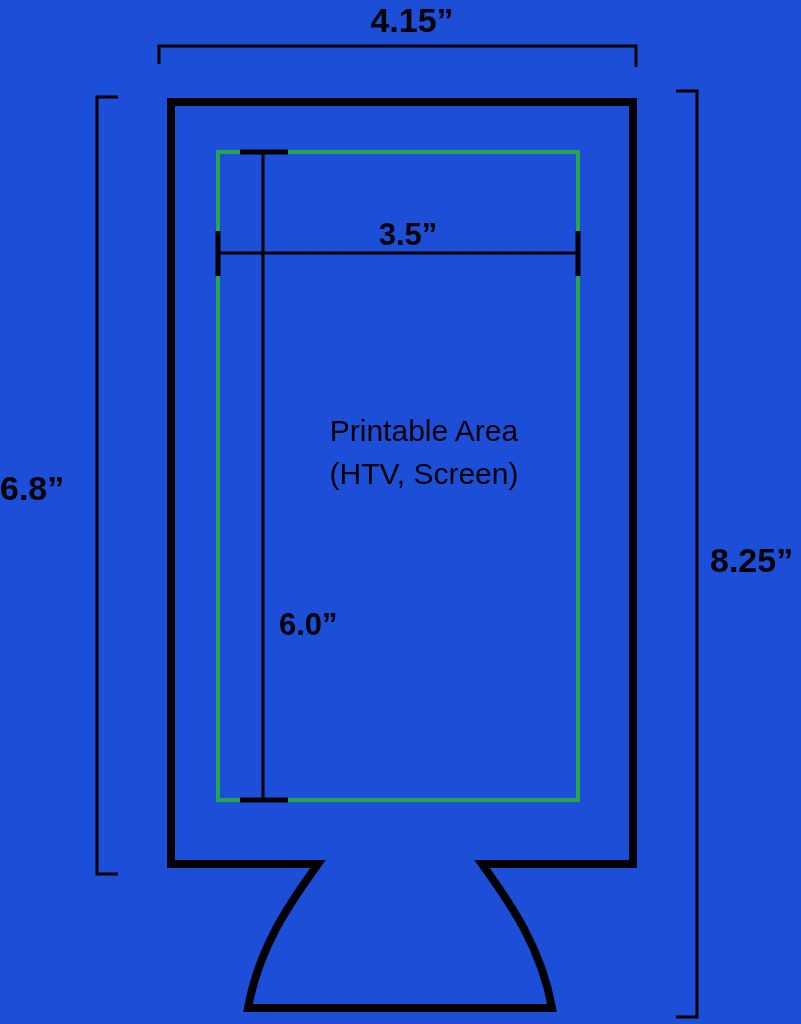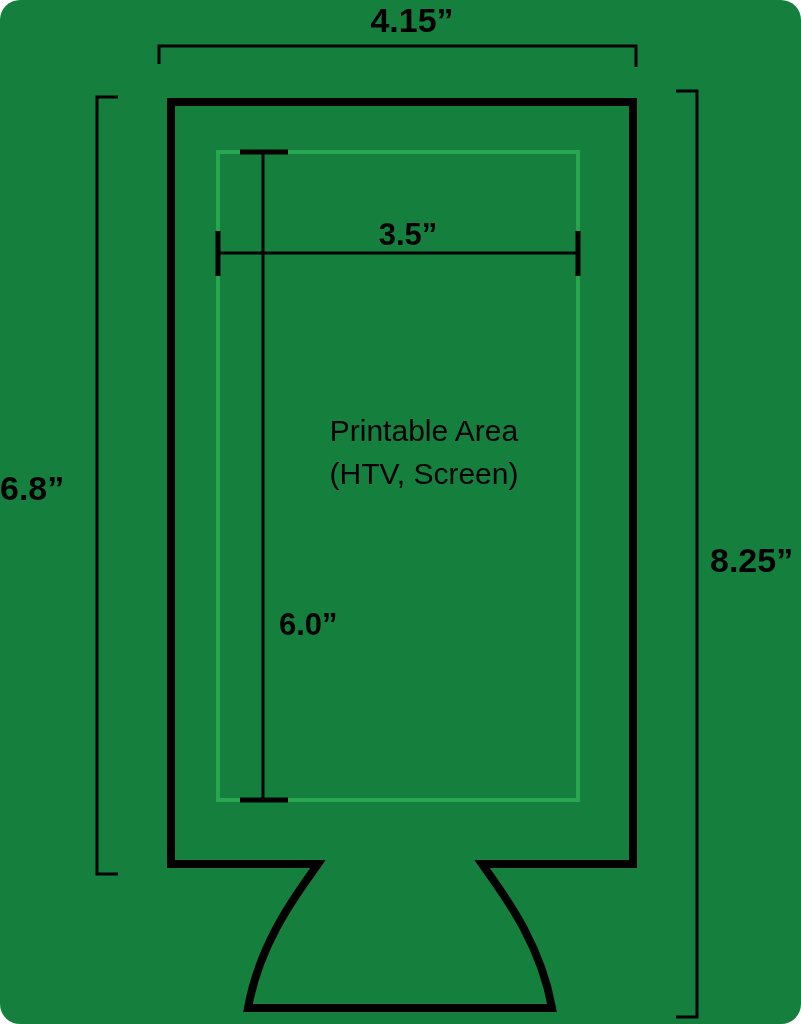--- a/index.html
+++ b/index.html
@@ -8,22 +8,21 @@
     background: #ffffff;
     width: 801px;
     height: 1024px;
     overflow: hidden;
     font-family: "Liberation Sans", sans-serif;
   }
   .stage {
     position: relative;
     width: 801px;
     height: 1024px;
-    background: #15803d;
-    border-radius: 20px;
+    background: #1d4ed8;
   }
   svg { display: block; }
   text {
     font-family: "Liberation Sans", sans-serif;
     fill: #000000;
   }
   .dim-label {
     font-size: 34px;
     font-weight: bold;
   }

